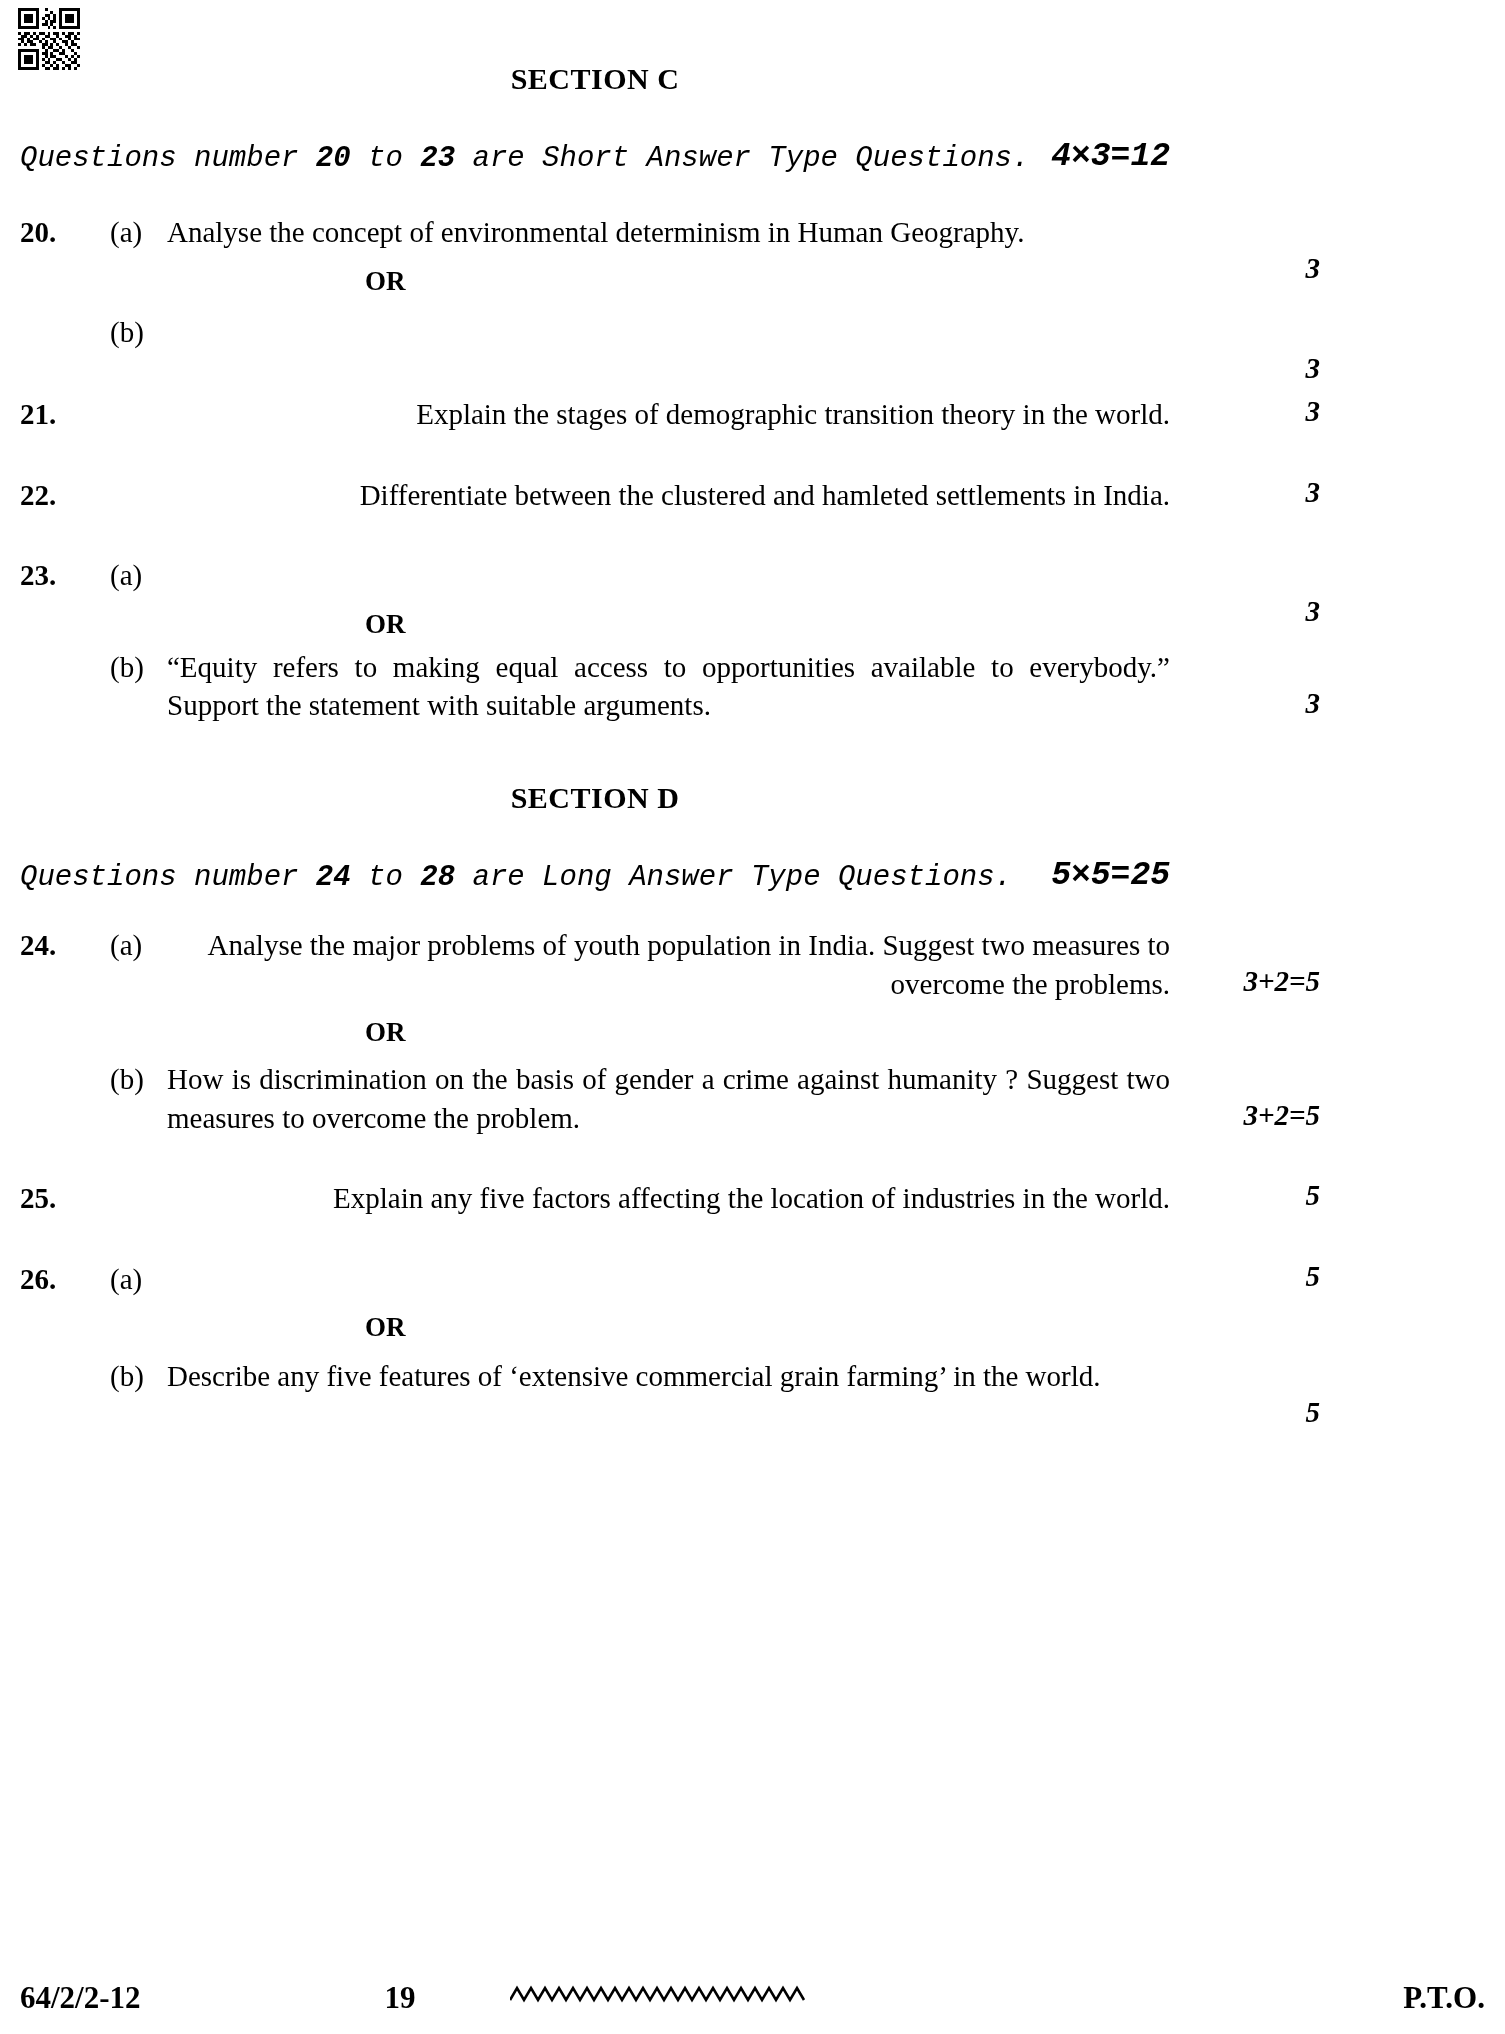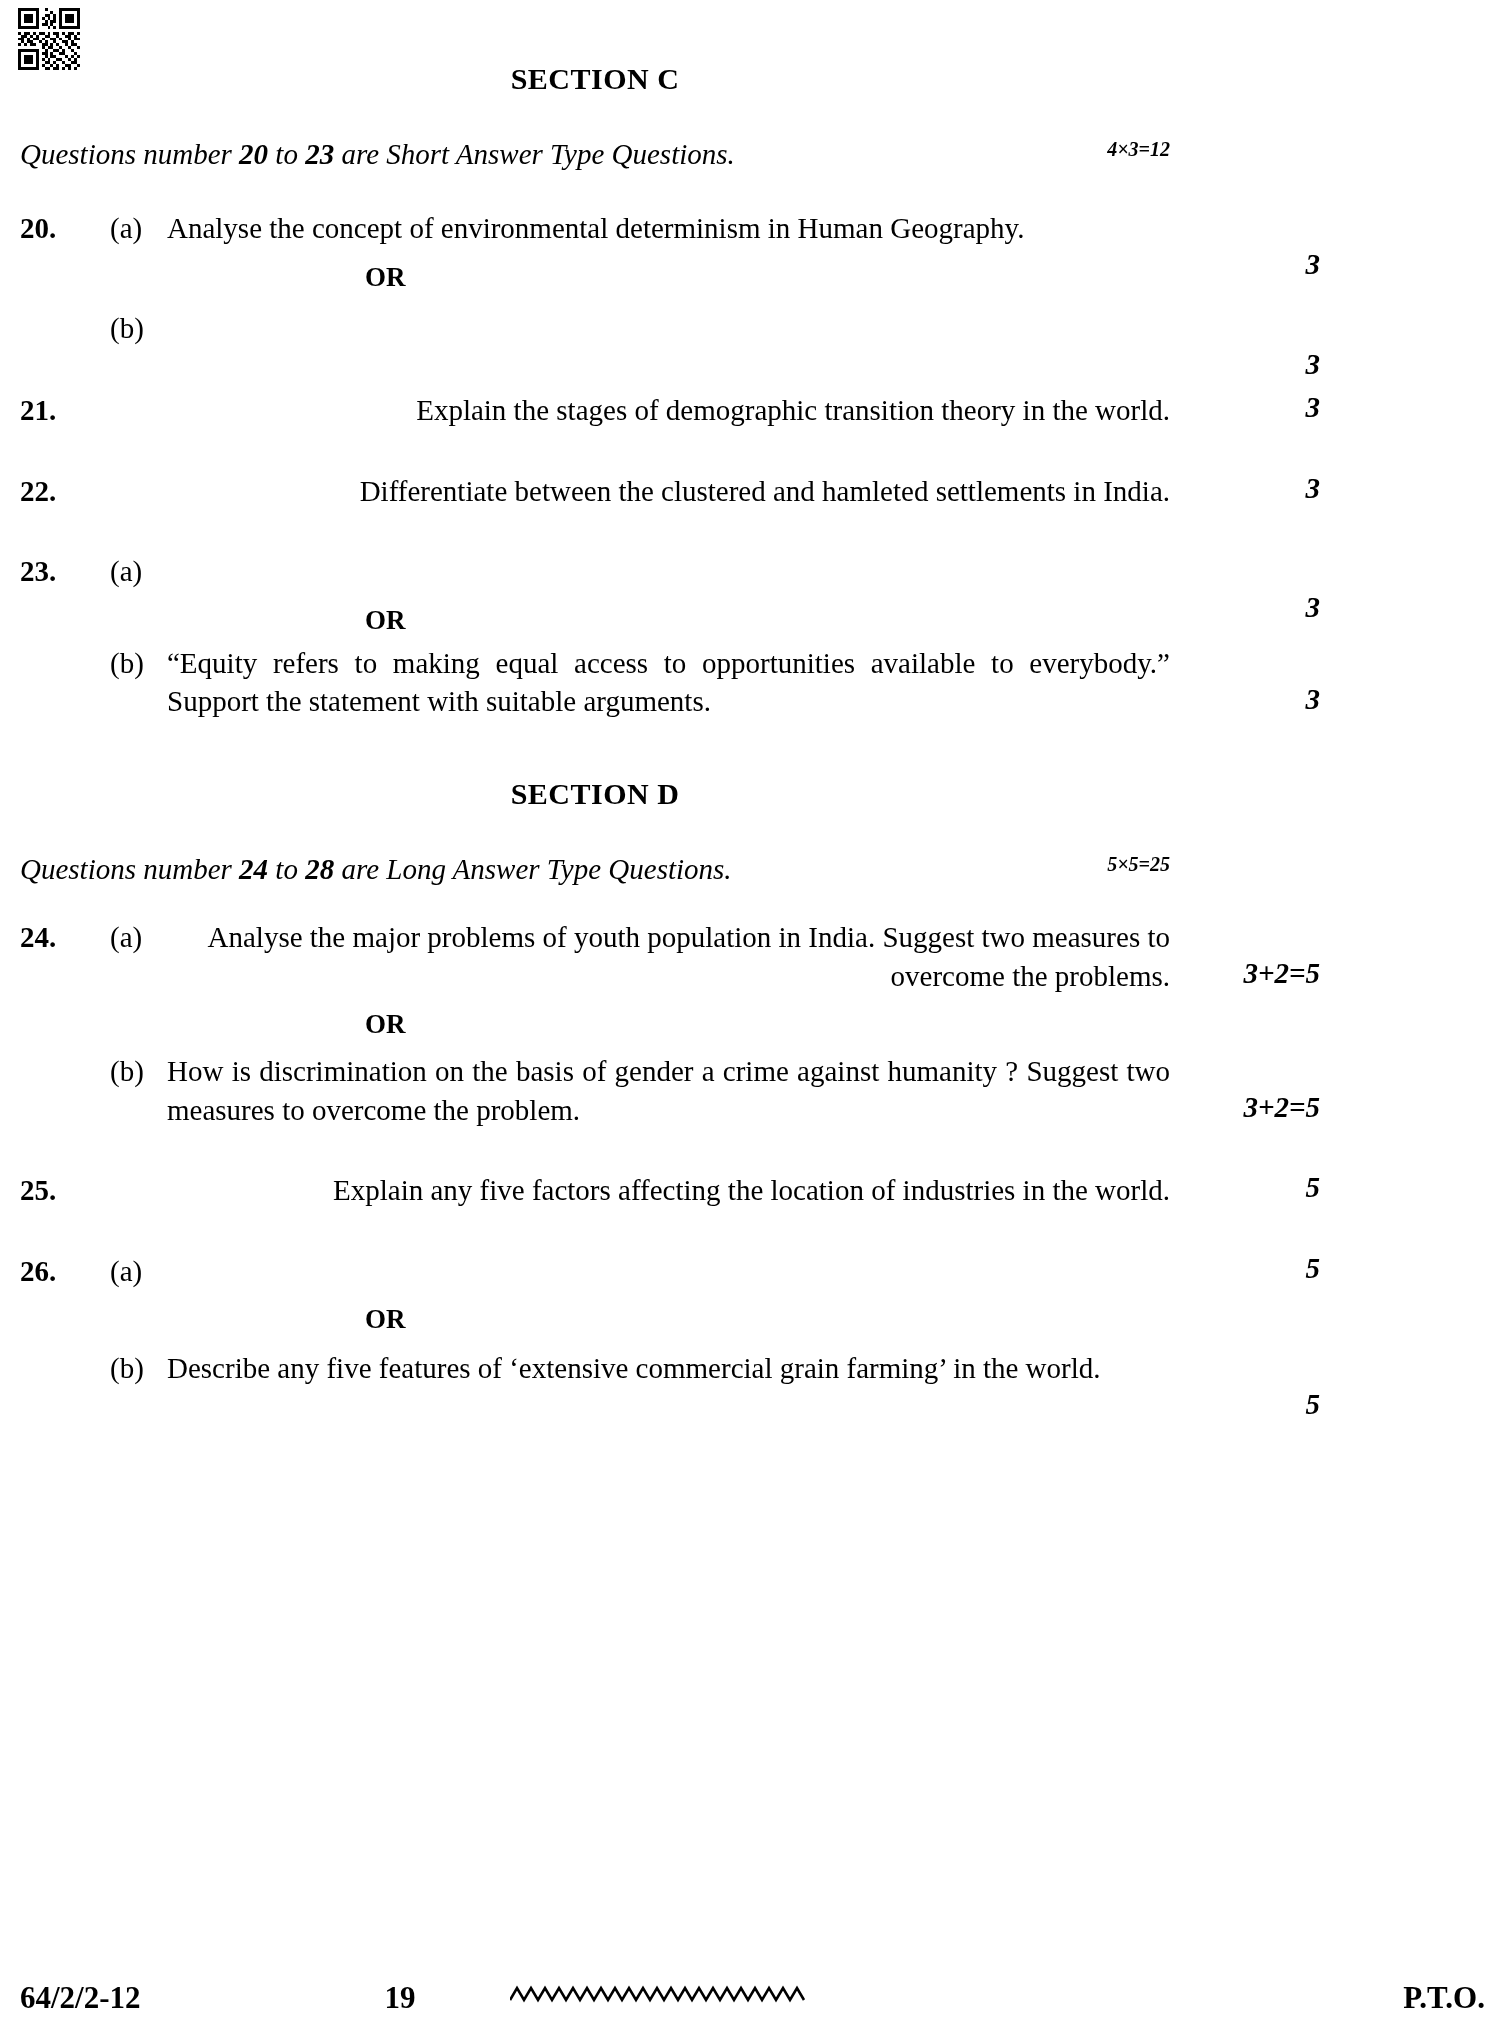--- a/index.html
+++ b/index.html
@@ -48,30 +48,31 @@
     font-weight: bold;
     font-size: 30px;
     letter-spacing: 0.5px;
     margin: 0;
     padding: 0;
   }
 
   
   .instruction-row {
     display: flex;
-    align-items: flex-start;
+    align-items: flex-end;
     justify-content: space-between;
     font-style: italic;
     font-size: 29px;
+    font-family: Liberation Mono, monospace;
   }
   .instruction-text b { font-weight: bold; }
   .instruction-marks {
     font-weight: bold;
     font-style: italic;
-    font-size: 20px;
+    font-size: 33px;
     white-space: nowrap;
   }
 
   
   .q-row {
     display: flex;
     align-items: flex-start;
     font-size: 29px;
     line-height: 1.33;
   }

